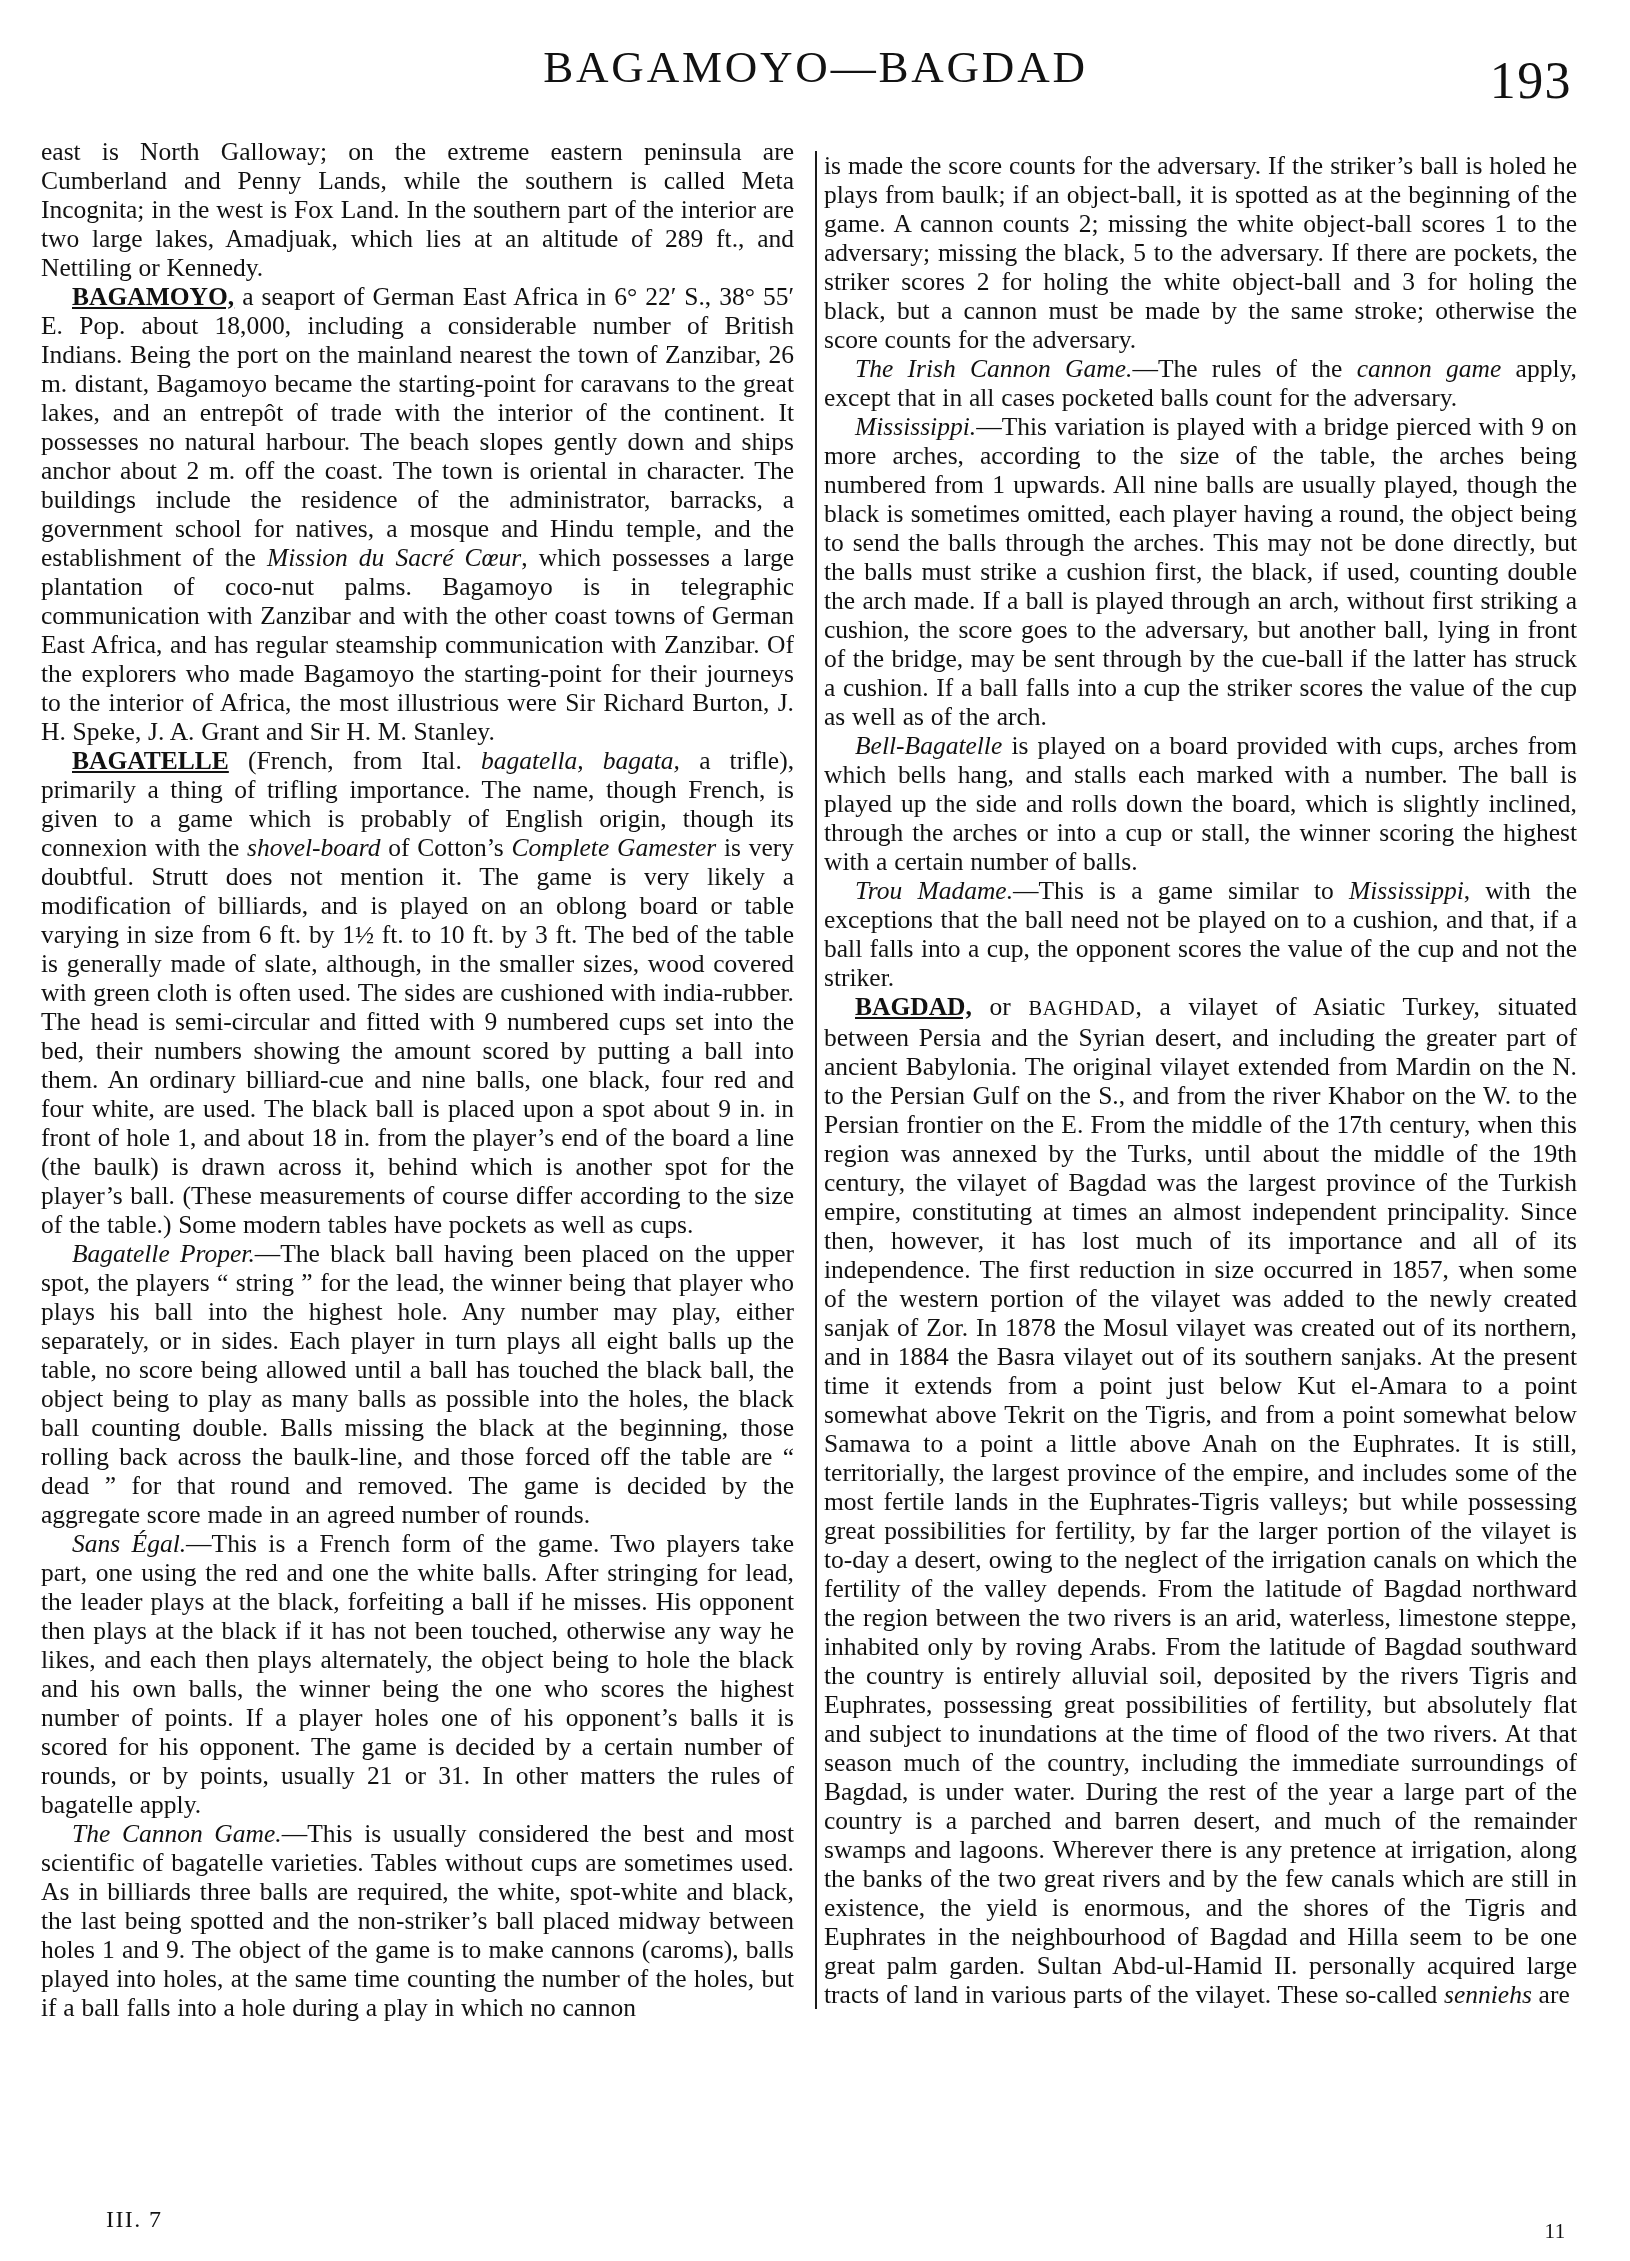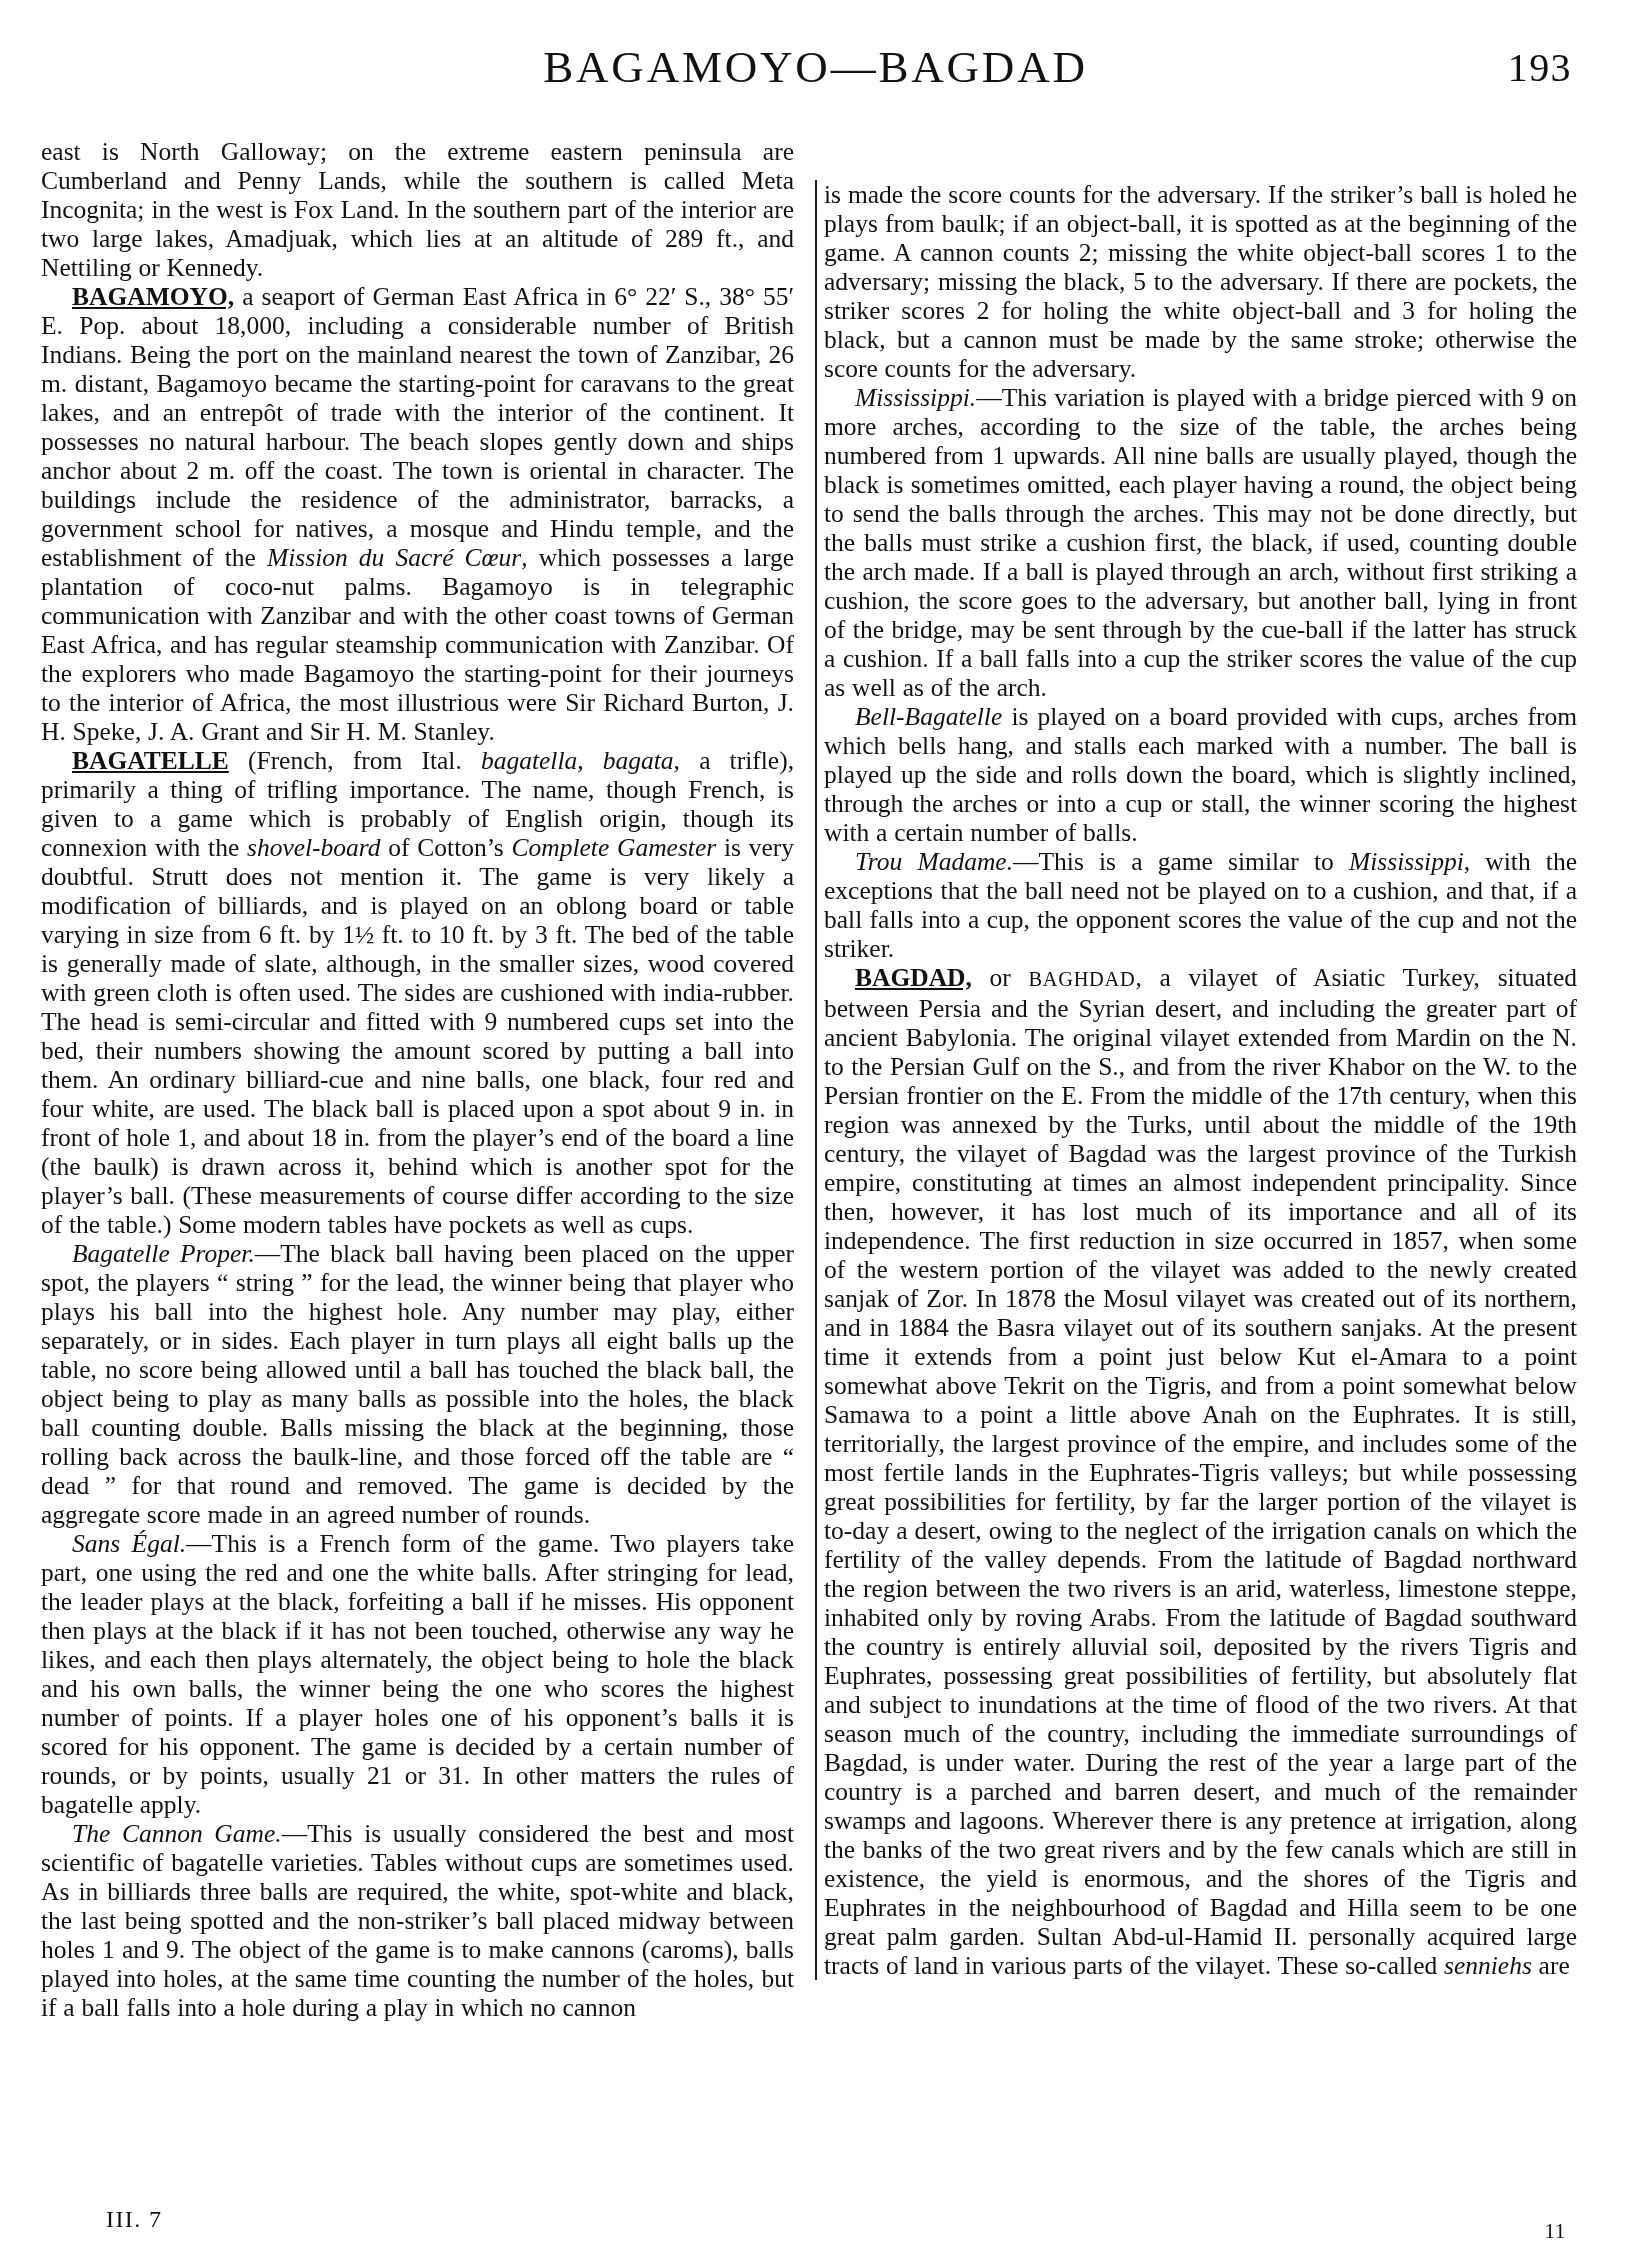--- a/index.html
+++ b/index.html
@@ -18,23 +18,23 @@
     left: 0;
     width: 100%;
     text-align: center;
     font-size: 45px;
     line-height: 1;
     letter-spacing: 2.8px;
     white-space: nowrap;
   }
   .page-number {
     position: absolute;
-    top: 48px;
+    top: 55px;
     right: 59px;
-    font-size: 40px;
+    font-size: 52px;
     line-height: 1;
     letter-spacing: 1.4px;
   }
   .columns {
     position: absolute;
     top: 137px;
     left: 41px;
     width: 1549px;
     display: flex;
     align-items: center;
@@ -85,20 +85,21 @@
     <div class="col col-left">
         <p class="para no-indent"><span>east is North Galloway; on the extreme eastern peninsula are Cumberland and Penny Lands, while the southern is called Meta Incognita; in the west is Fox Land.  In the southern part of the interior are two large lakes, Amadjuak, which lies at an altitude of 289 ft., and Nettiling or Kennedy.</span></p>
         <p class="para"><span class="bold">BAGAMOYO,</span><span> a seaport of German East Africa in 6° 22′ S., 38° 55′ E.  Pop. about 18,000, including a considerable number of British Indians.  Being the port on the mainland nearest the town of Zanzibar, 26 m. distant, Bagamoyo became the starting-point for caravans to the great lakes, and an entrepôt of trade with the interior of the continent.  It possesses no natural harbour. The beach slopes gently down and ships anchor about 2 m. off the coast.  The town is oriental in character.  The buildings include the residence of the administrator, barracks, a government school for natives, a mosque and Hindu temple, and the establishment of the </span><span class="italic">Mission du Sacré Cœur</span><span>, which possesses a large plantation of coco-nut palms.  Bagamoyo is in telegraphic communication with Zanzibar and with the other coast towns of German East Africa, and has regular steamship communication with Zanzibar.  Of the explorers who made Bagamoyo the starting-point for their journeys to the interior of Africa, the most illustrious were Sir Richard Burton, J. H. Speke, J. A. Grant and Sir H. M. Stanley.</span></p>
         <p class="para"><span class="bold">BAGATELLE</span><span> (French, from Ital. </span><span class="italic">bagatella, bagata,</span><span> a trifle), primarily a thing of trifling importance.  The name, though French, is given to a game which is probably of English origin, though its connexion with  the </span><span class="italic">shovel-board</span><span> of Cotton’s </span><span class="italic">Complete Gamester</span><span> is very doubtful.  Strutt does not mention it.  The game is very likely a modification of billiards, and is played on an oblong board or table varying in size from 6 ft. by 1½ ft. to 10 ft. by 3 ft.  The bed of the table is generally made of slate, although, in the smaller sizes, wood covered with green cloth is often used. The sides are cushioned with india-rubber.  The head is semi-circular and fitted with 9 numbered cups set into  the bed, their numbers showing the amount scored by putting a ball into them.  An ordinary billiard-cue and nine balls, one black, four red and four white, are used.  The black ball is placed upon a spot about 9 in. in front of hole 1, and about 18 in. from the player’s end of the board a line (the baulk) is drawn across it, behind which is another spot for the player’s ball.  (These measurements of course differ according to the size of the table.) Some modern tables have pockets as well as cups.</span></p>
         <p class="para"><span class="italic">Bagatelle Proper.</span><span>—The black ball having been placed on the upper spot, the players “ string ” for the lead, the winner being that player who plays his ball into the highest hole.  Any number may play, either separately, or in sides.  Each player in turn plays all eight balls up the table, no score being allowed until a ball has touched the black ball, the object being to play as many balls as possible into the holes, the black ball counting double.  Balls missing the black at the beginning, those rolling back across the baulk-line, and those forced off the table are “ dead ” for that round and removed.  The game is decided by the aggregate score made in an agreed number of rounds.</span></p>
         <p class="para"><span class="italic">Sans Égal.</span><span>—This is a French form of the game.  Two players take part, one using the red and one the white balls.  After stringing for lead, the leader plays at the black, forfeiting a ball if he misses.  His opponent then plays at the black if it has not been touched, otherwise any way he likes, and each then plays alternately, the object being to hole the black and his own balls, the winner being the one who scores the highest number of points.  If a player holes one of his opponent’s balls it is scored for his opponent.  The game is decided by a certain number of rounds, or by points, usually 21 or 31.  In other matters the rules of bagatelle apply.</span></p>
         <p class="para"><span class="italic">The Cannon Game.</span><span>—This is usually considered the best and most scientific of bagatelle varieties.  Tables without cups are sometimes used.  As in billiards three balls are required, the white, spot-white and black, the last being spotted and the non-striker’s ball placed midway between holes 1 and 9.  The object of the game is to make cannons (caroms), balls played into holes, at the same time counting the number of the holes, but if a ball falls into a hole during a play in which no cannon</span></p>
       </div>
     <div class="col col-right">
         <p class="para no-indent"><span>is made the score counts for the adversary.  If the striker’s ball is holed he plays from baulk; if an object-ball, it is spotted as at the beginning of the game.  A cannon counts 2; missing the white object-ball scores 1 to the adversary; missing the black, 5 to the adversary.  If there are pockets, the striker scores 2 for holing the white object-ball and 3 for holing the black, but a cannon must be made by the same stroke; otherwise the score counts for the adversary.</span></p>
+        <p class="para"><span class="italic">The Irish Cannon Game.</span><span>—The rules of the </span><span class="italic">cannon game</span><span> apply, except that in all cases pocketed balls count for the adversary.</span></p>
         <p class="para"><span class="italic">Mississippi.</span><span>—This variation is played with a bridge pierced with 9 on more arches, according to the size of the table, the arches being numbered from 1 upwards.  All nine balls are usually played, though the black is sometimes omitted, each player having a round, the object being to send  the balls through the arches.  This may not be done directly, but the balls must strike a cushion first, the black, if used, counting double the arch made. If a ball is played through an arch, without first striking a cushion, the score goes to the adversary, but another ball, lying in front of the bridge, may be sent through by the cue-ball if the latter has struck a cushion.  If a ball falls into a cup the striker scores the value of the cup as well as of the arch.</span></p>
         <p class="para"><span class="italic">Bell-Bagatelle</span><span> is played on a board provided with cups, arches from which bells hang, and stalls each marked with a number. The ball is played up the side and rolls down the board, which is slightly inclined, through the arches or into a cup or stall, the winner scoring the highest with a certain number of balls.</span></p>
         <p class="para"><span class="italic">Trou Madame.</span><span>—This is a game similar to </span><span class="italic">Mississippi</span><span>, with the exceptions that the ball need not be played on to a cushion, and that, if a ball falls into a cup, the opponent scores the value of the cup and not the striker.</span></p>
         <p class="para"><span class="bold">BAGDAD,</span><span> or </span><span class="smallcaps">Baghdad</span><span>, a vilayet of Asiatic Turkey, situated between Persia and the Syrian desert, and including the greater part of ancient Babylonia.  The original vilayet extended from Mardin on the N. to the Persian Gulf on the S., and from the river Khabor on the W. to the Persian frontier on the E.  From the middle of the 17th century, when this region was annexed by the Turks, until about the middle of the 19th century, the vilayet of Bagdad was the largest province of the Turkish empire, constituting at times an almost independent principality.  Since then, however, it has lost much of its importance and all of its independence.  The first reduction in size occurred in 1857, when some of the western portion of the vilayet was added to the newly created sanjak of Zor.  In 1878 the Mosul vilayet was created out of its northern, and in 1884 the Basra vilayet out of its southern sanjaks.  At the present time it extends from a point just below Kut el-Amara to a point somewhat above Tekrit on the Tigris, and from a point somewhat below Samawa to a point a little above Anah on the Euphrates. It is still, territorially, the largest province of the empire, and includes some of the most fertile lands in the Euphrates-Tigris valleys; but while possessing great possibilities for fertility, by far the larger portion of the vilayet is to-day a desert, owing to the neglect of the irrigation canals on which the fertility of the valley depends.  From the latitude of Bagdad northward the region  between the two rivers is an arid, waterless, limestone steppe, inhabited only by roving Arabs.  From the latitude of Bagdad southward the country is entirely alluvial soil, deposited by the rivers Tigris and Euphrates, possessing great possibilities of fertility, but absolutely flat and subject to inundations at the time of flood of the two rivers.  At that season much of the country, including the immediate surroundings of Bagdad, is under water.  During the rest of the year a large part of the country is a parched and barren desert, and much of the remainder swamps and lagoons.  Wherever there is any pretence at irrigation, along the banks of the two great rivers and by the few canals which are still in existence, the yield is enormous, and the shores of the Tigris and Euphrates in the neighbourhood of Bagdad and Hilla seem to be one great palm garden. Sultan Abd-ul-Hamid II. personally acquired large tracts of land in various parts of the vilayet.  These so-called </span><span class="italic">senniehs</span><span> are</span></p>
       </div>
   </div>
 
   <div class="footer-sig">III. 7</div>
 
   <div class="footer-num">11</div>

